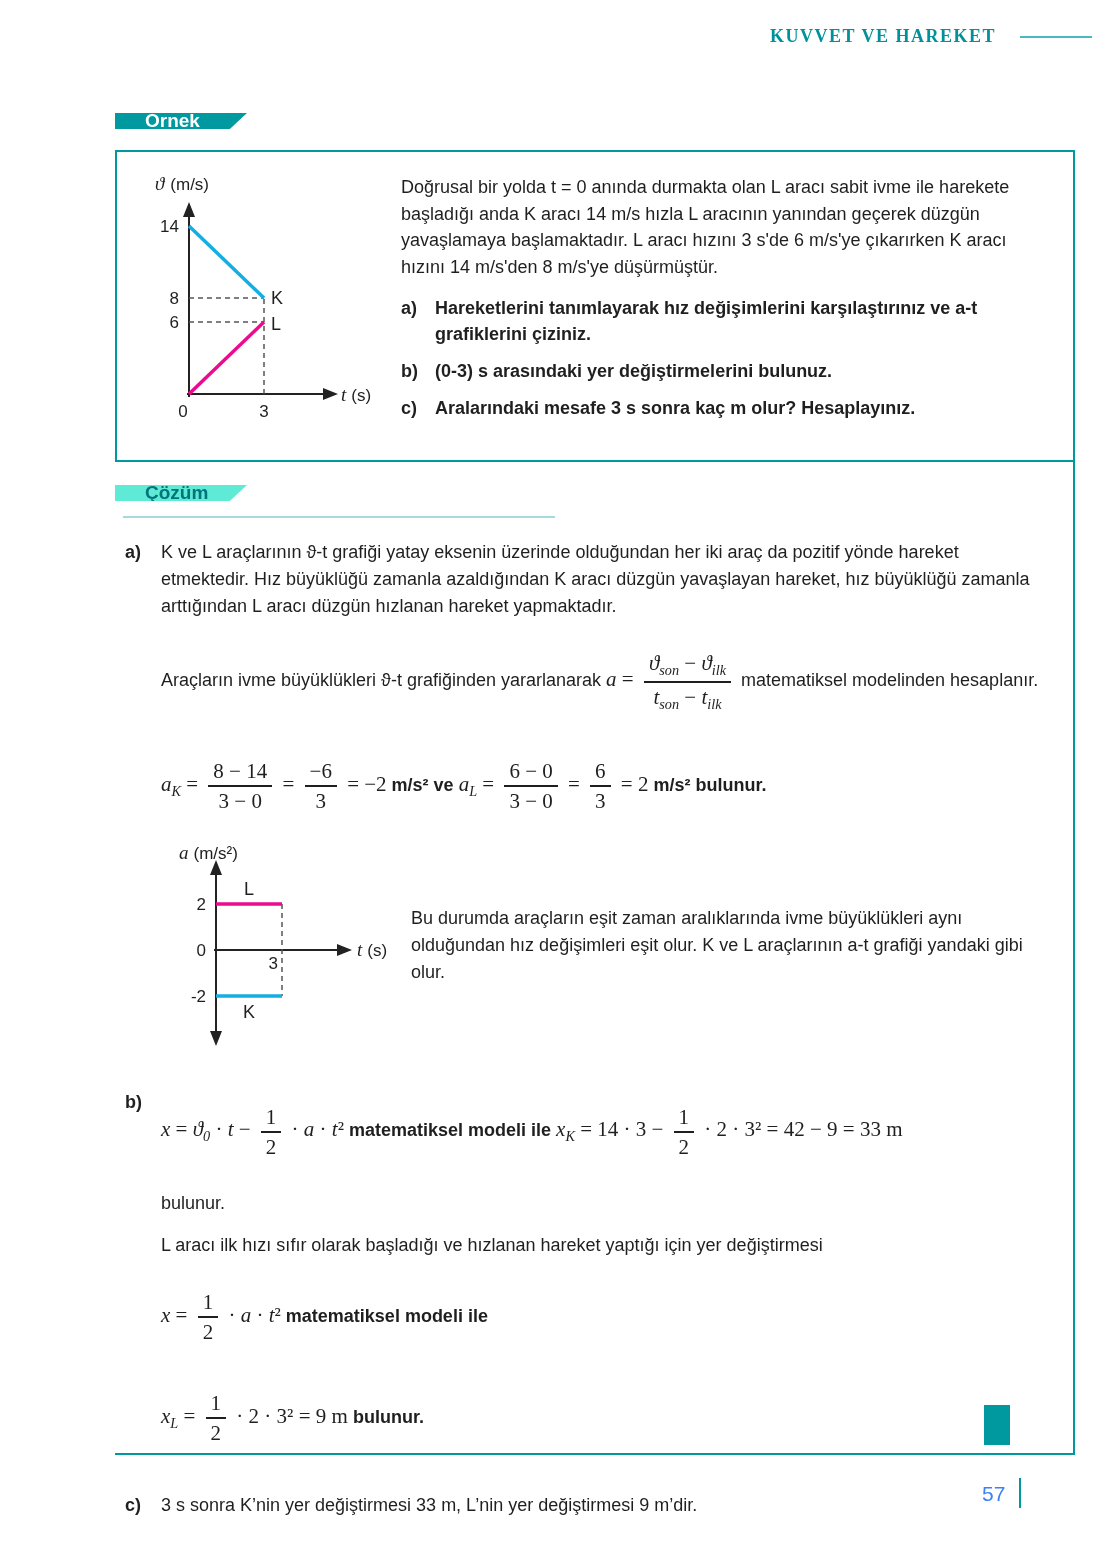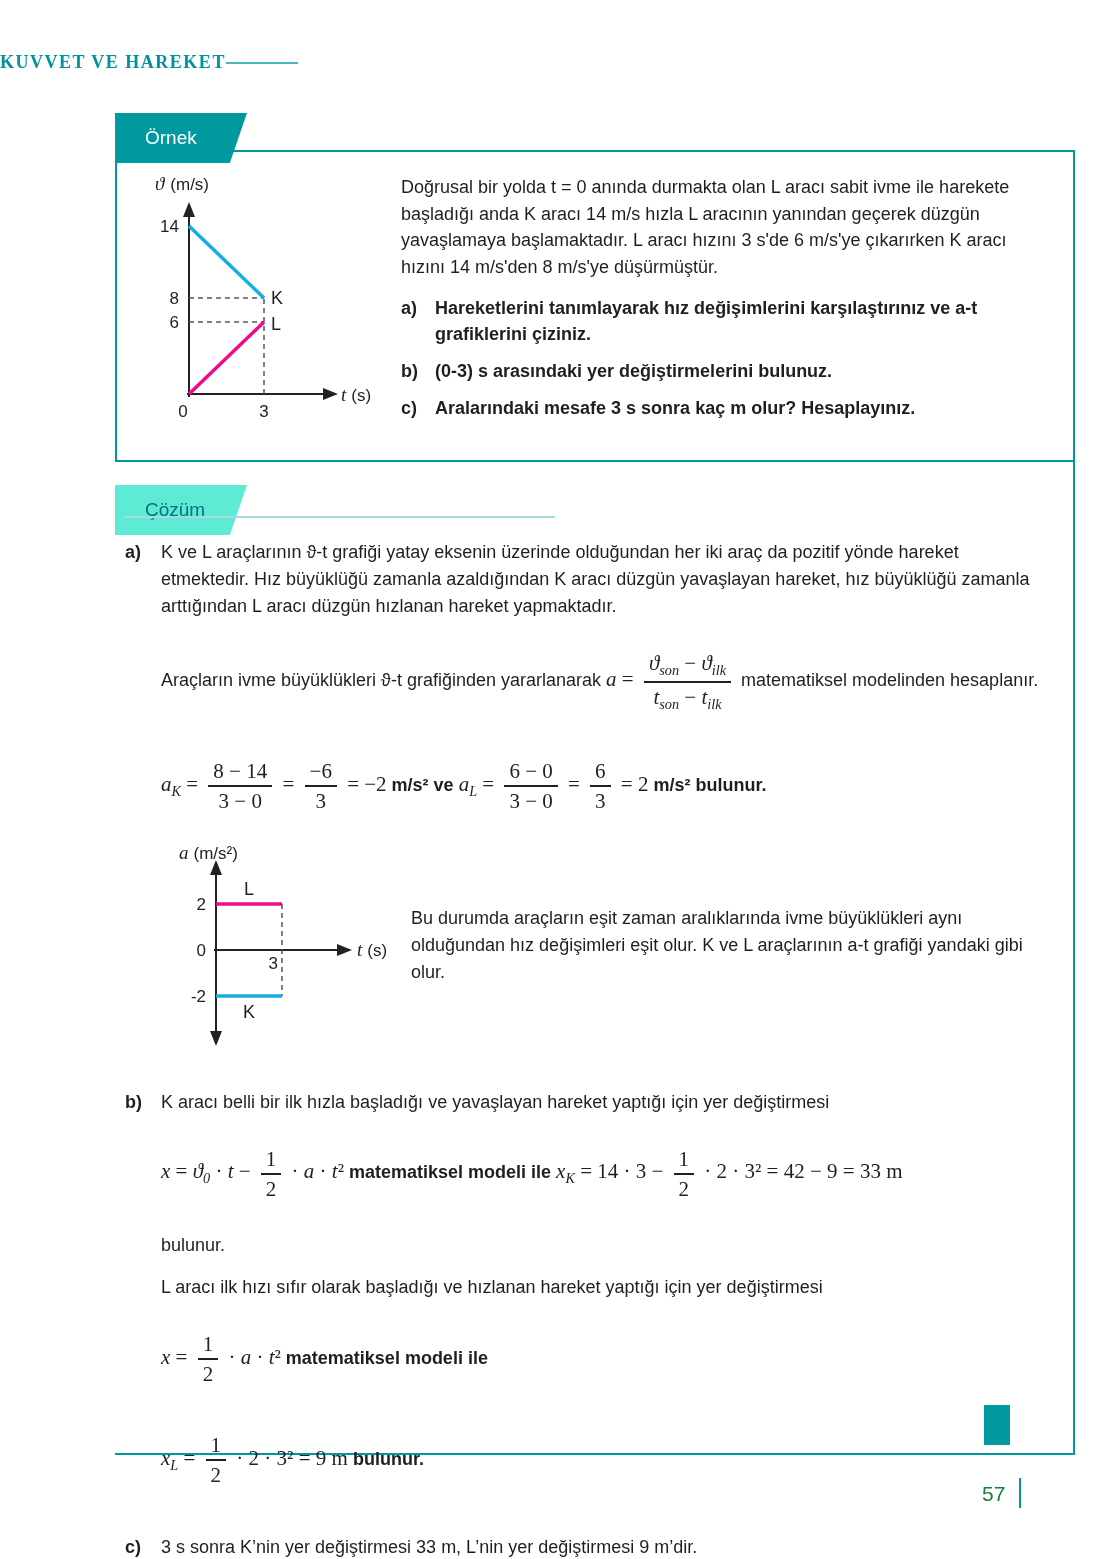--- a/index.html
+++ b/index.html
@@ -1,27 +1,27 @@
 <!DOCTYPE html>
 <html><head>
 <meta charset="utf-8">
 <style>
   html,body{margin:0;padding:0;background:#ffffff;}
   .page{position:relative;width:1105px;height:1559px;background:#fff;overflow:hidden;
         font-family:"Liberation Sans","DejaVu Sans",sans-serif;color:#1f1f1f;font-size:18px;}
 
   
-  .header{position:absolute;top:52px;left:0;width:1092px;display:flex;justify-content:flex-start;align-items:center;gap:0;}
+  .header{position:absolute;top:26px;left:0;width:1092px;display:flex;justify-content:flex-end;align-items:center;gap:24px;}
   .chapter-title{font-family:"Liberation Serif","DejaVu Serif",serif;font-weight:bold;font-size:18px;
                  letter-spacing:1.5px;color:#00929b;}
   .header-rule{display:inline-block;width:72px;height:2px;background:#49b9c0;}
 
   
-  .badge{position:absolute;height:50px;width:132px;display:flex;align-items:center;padding-left:30px;
-         box-sizing:border-box;font-weight:normal;font-size:19px;
+  .badge{position:absolute;height:16px;width:132px;display:flex;align-items:center;padding-left:30px;
+         box-sizing:border-box;font-weight:bold;font-size:19px;
          clip-path:polygon(0 0,100% 0,87% 100%,0 100%);}
   .badge-dark{left:115px;top:113px;background:#0099a0;color:#ffffff;}
   .badge-light{left:0;top:0;background:#5eead4;color:#00747c;}
 
   
   .ornek-box{position:absolute;left:115px;top:150px;width:960px;height:312px;border:2px solid #0099a0;
              box-sizing:border-box;display:flex;padding:12px 26px 6px 12px;}
   .graph-col{flex:none;width:272px;}
   .ornek-text{flex:1;padding-top:10px;}
   .ornek-text p{margin:0 0 14px;line-height:1.48;}
@@ -58,21 +58,21 @@
   .side-text{width:612px;margin-left:26px;padding-top:60px;line-height:1.5;}
 
   
   svg text{font-family:"Liberation Sans","DejaVu Sans",sans-serif;font-size:17px;fill:#1f1f1f;}
   svg .axis-var{font-family:"Liberation Serif","DejaVu Serif",serif;font-style:italic;font-size:19px;}
   svg .series-label{font-size:18px;}
 
   
   .corner-square{position:absolute;right:63px;bottom:8px;width:26px;height:40px;background:#0099a0;}
   .right-gap-rule{position:absolute;left:1073px;top:460px;width:2px;height:27px;background:#0099a0;}
-  .page-number{position:absolute;left:982px;top:1482px;font-size:21px;color:#15803d;}
+  .page-number{position:absolute;left:982px;top:1482px;font-size:21px;color:#3b82f6;}
   .pn-rule{position:absolute;left:1019px;top:1478px;width:2px;height:30px;background:#0099a0;}
 </style>
 </head>
 <body>
 
 <div class="page">
 
   <div class="header">
     <span class="chapter-title">KUVVET VE HAREKET</span>
     <span class="header-rule"></span>
@@ -180,21 +180,20 @@
               </svg>
             </div>
             <p class="side-text">Bu durumda araçların eşit zaman aralıklarında ivme büyüklükleri aynı olduğundan hız değişimleri eşit olur. K ve L araçlarının a-t grafiği yandaki gibi olur.</p>
           </div>
         </div>
       </div>
 
       <div class="sol-item">
         <span class="sol-label">b)</span>
         <div class="sol-body">
-          <p>K aracı belli bir ilk hızla başladığı ve yavaşlayan hareket yaptığı için yer değiştirmesi</p>
           <p class="math-line">
             <span class="math"><span class="mvar">x</span><span class="mup"> = </span><span class="mvar">ϑ</span><sub class="msub">0</sub><span class="mup"> · </span><span class="mvar">t</span><span class="mup"> − </span><span class="frac"><span class="fnum"><span class="mup">1</span></span><span class="fden"><span class="mup">2</span></span></span><span class="mup"> · </span><span class="mvar">a</span><span class="mup"> · </span><span class="mvar">t</span><span class="mup">²</span><span class="mplain"> matematiksel modeli ile </span><span class="mvar">x</span><sub class="msub">K</sub><span class="mup"> = 14 · 3 − </span><span class="frac"><span class="fnum"><span class="mup">1</span></span><span class="fden"><span class="mup">2</span></span></span><span class="mup"> · 2 · 3² = 42 − 9 = 33 m</span></span>
           </p>
           <p>bulunur.</p>
           <p>L aracı ilk hızı sıfır olarak başladığı ve hızlanan hareket yaptığı için yer değiştirmesi</p>
           <p class="math-line">
             <span class="math"><span class="mvar">x</span><span class="mup"> = </span><span class="frac"><span class="fnum"><span class="mup">1</span></span><span class="fden"><span class="mup">2</span></span></span><span class="mup"> · </span><span class="mvar">a</span><span class="mup"> · </span><span class="mvar">t</span><span class="mup">²</span><span class="mplain"> matematiksel modeli ile</span></span>
           </p>
           <p class="math-line">
             <span class="math"><span class="mvar">x</span><sub class="msub">L</sub><span class="mup"> = </span><span class="frac"><span class="fnum"><span class="mup">1</span></span><span class="fden"><span class="mup">2</span></span></span><span class="mup"> · 2 · 3² = 9 m </span><span class="mplain">bulunur.</span></span>

